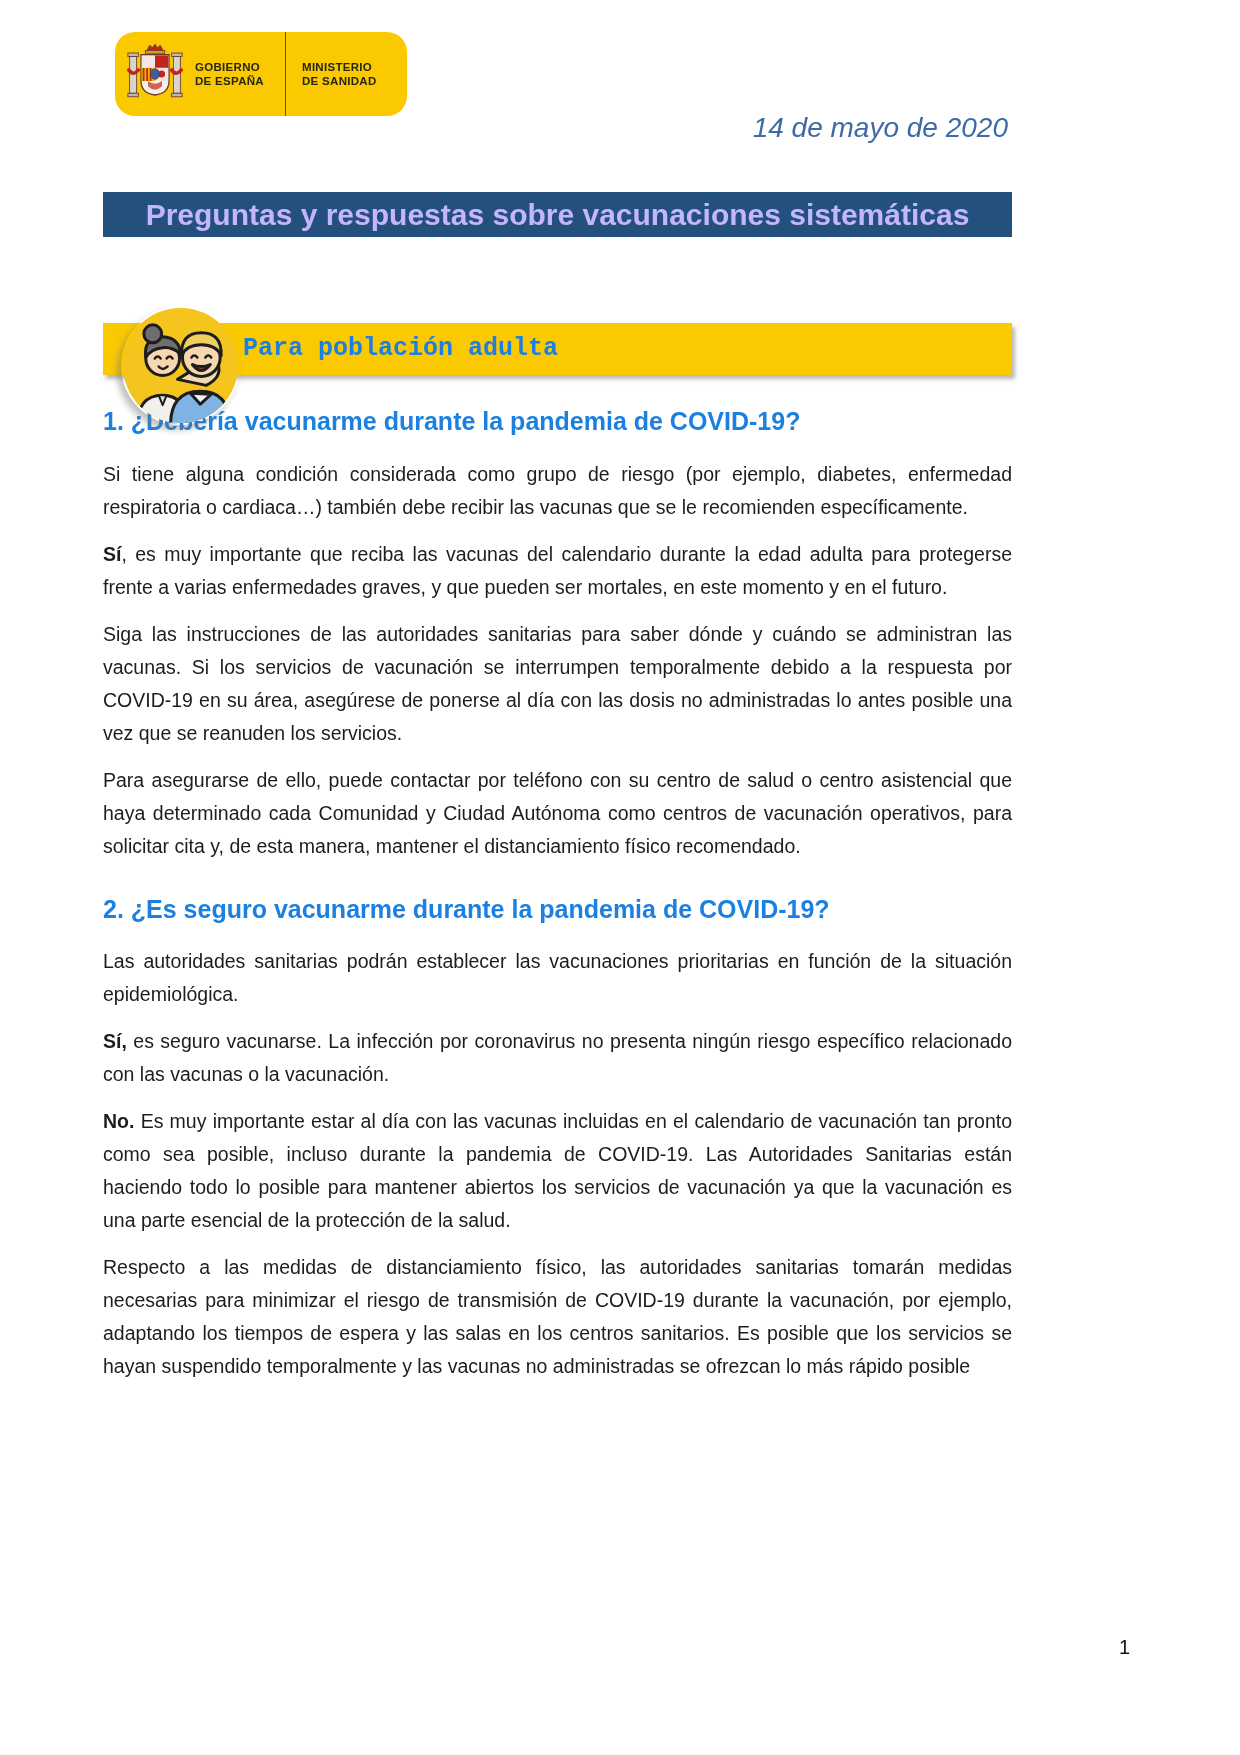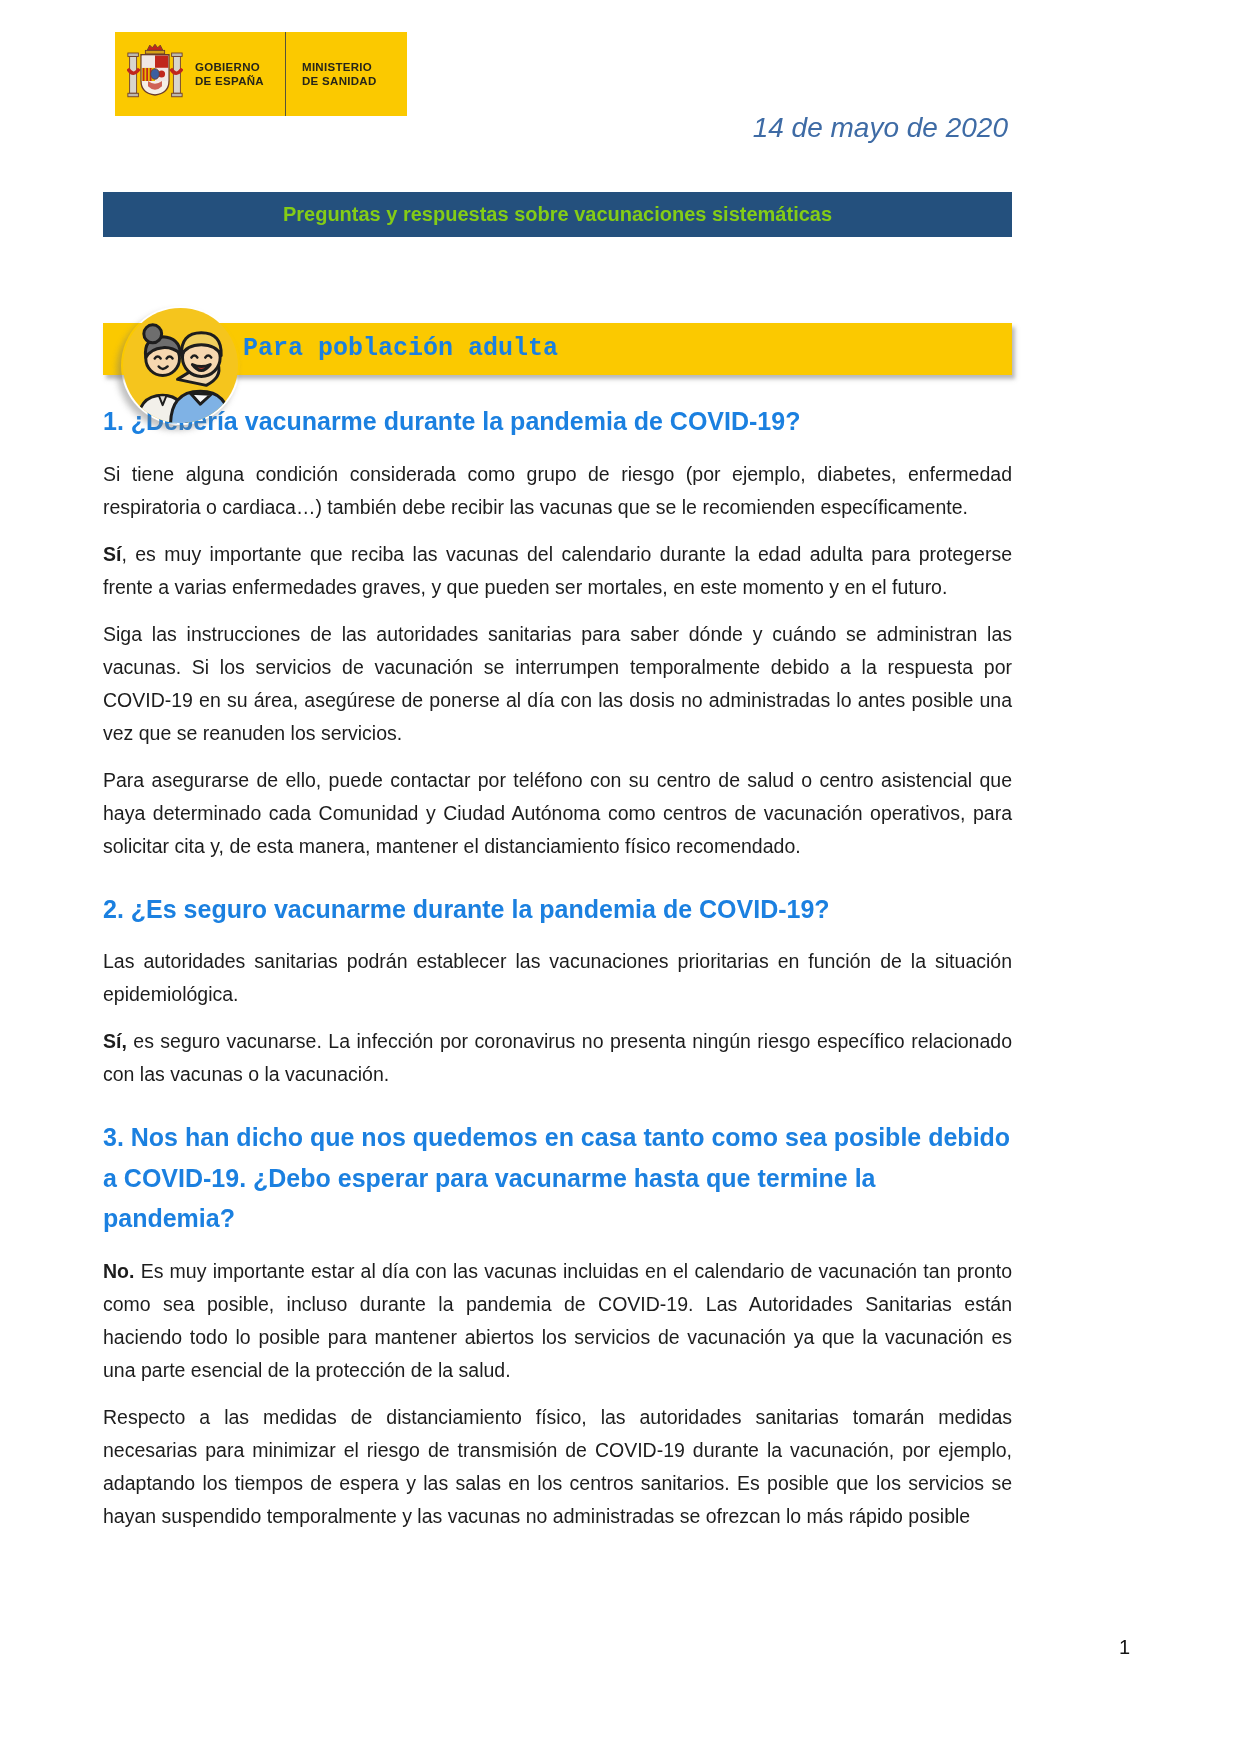--- a/index.html
+++ b/index.html
@@ -9,21 +9,21 @@
     background:#ffffff;
     font-family:"Liberation Sans", sans-serif;
     overflow:hidden;
   }
 
   
   .logo {
     position:absolute; left:115px; top:32px;
     width:292px; height:84px;
     background:var(--brand-yellow,#FBC900);
-    display:flex; align-items:center;
+    display:flex; align-items:center;border-radius:20px;
   }
   .logo-crest { width:80px; display:flex; justify-content:center; align-items:center; }
   .logo-col {
     font-size:11.5px; font-weight:bold; color:#262519;
     line-height:14px; letter-spacing:.3px; white-space:nowrap;
   }
   .logo-col.left { width:88px; }
   .logo-divider { align-self:stretch; width:1px; background:#55533a; margin:0 16px 0 2px; }
 
   
@@ -32,21 +32,21 @@
     font-size:28px; font-style:italic; color:var(--date-blue,#3E6BA5);
   }
 
   
   .content { position:absolute; left:103px; top:192px; width:909px; }
 
   
   .title-banner { background:var(--banner-blue,#24507D); }
   .title-banner .row {
     height:45px; line-height:45px; text-align:center;
-    color:#84cc16; font-size:20px; font-weight:bold;
+    color:#c4b5fd; font-size:30px; font-weight:bold;
     white-space:nowrap; overflow:hidden;
   }
   .title-banner .row + .row { border-top:1px solid #50749c; }
 
   
   .section-banner {
     position:relative; margin-top:86px; height:52px;
     background:var(--brand-yellow,#FBC900);
     box-shadow:3px 4px 4px rgba(115,115,115,.5);
   }
@@ -169,21 +169,20 @@
     <h2 class="q-heading first">1. ¿Debería vacunarme durante la pandemia de COVID-19?</h2>
     <p class="answer"><strong></strong><span>Si tiene alguna condición considerada como grupo de riesgo (por ejemplo, diabetes, enfermedad respiratoria o cardiaca…) también debe recibir las vacunas que se le recomienden específicamente.</span></p>
     <p class="answer"><strong>Sí</strong><span>, es muy importante que reciba las vacunas del calendario durante la edad adulta para protegerse frente a varias enfermedades graves, y que pueden ser mortales, en este momento y en el futuro.</span></p>
     <p class="answer"><strong></strong><span>Siga las instrucciones de las autoridades sanitarias para saber dónde y cuándo se administran las vacunas. Si los servicios de vacunación se interrumpen temporalmente debido a la respuesta por COVID-19 en su área, asegúrese de ponerse al día con las dosis no administradas lo antes posible una vez que se reanuden los servicios.</span></p>
     <p class="answer"><strong></strong><span>Para asegurarse de ello, puede contactar por teléfono con su centro de salud o centro asistencial que haya determinado cada Comunidad y Ciudad Autónoma como centros de vacunación operativos, para solicitar cita y, de esta manera, mantener el distanciamiento físico recomendado.</span></p>
 
     <h2 class="q-heading">2. ¿Es seguro vacunarme durante la pandemia de COVID-19?</h2>
     <p class="answer"><strong></strong><span>Las autoridades sanitarias podrán establecer las vacunaciones prioritarias en función de la situación epidemiológica.</span></p>
     <p class="answer"><strong>Sí,</strong><span> es seguro vacunarse. La infección por coronavirus no presenta ningún riesgo específico relacionado con las vacunas o la vacunación.</span></p>
 
-    <h2 class="q-heading">3. Nos han dicho que nos quedemos en casa tanto como sea posible debido a COVID-19. ¿Debo esperar para vacunarme hasta que termine la pandemia?</h2>
     <p class="answer"><strong>No.</strong><span> Es muy importante estar al día con las vacunas incluidas en el calendario de vacunación tan pronto como sea posible, incluso durante la pandemia de COVID-19. Las Autoridades Sanitarias están haciendo todo lo posible para mantener abiertos los servicios de vacunación ya que la vacunación es una parte esencial de la protección de la salud.</span></p>
     <p class="answer"><strong></strong><span>Respecto a las medidas de distanciamiento físico, las autoridades sanitarias tomarán medidas necesarias para minimizar el riesgo de transmisión de COVID-19 durante la vacunación, por ejemplo, adaptando los tiempos de espera y las salas en los centros sanitarios. Es posible que los servicios se hayan suspendido temporalmente y las vacunas no administradas se ofrezcan lo más rápido posible</span></p>
 
   </div>
 
   <div class="page-number">1</div>
 
 </div>
 
 </body></html>

